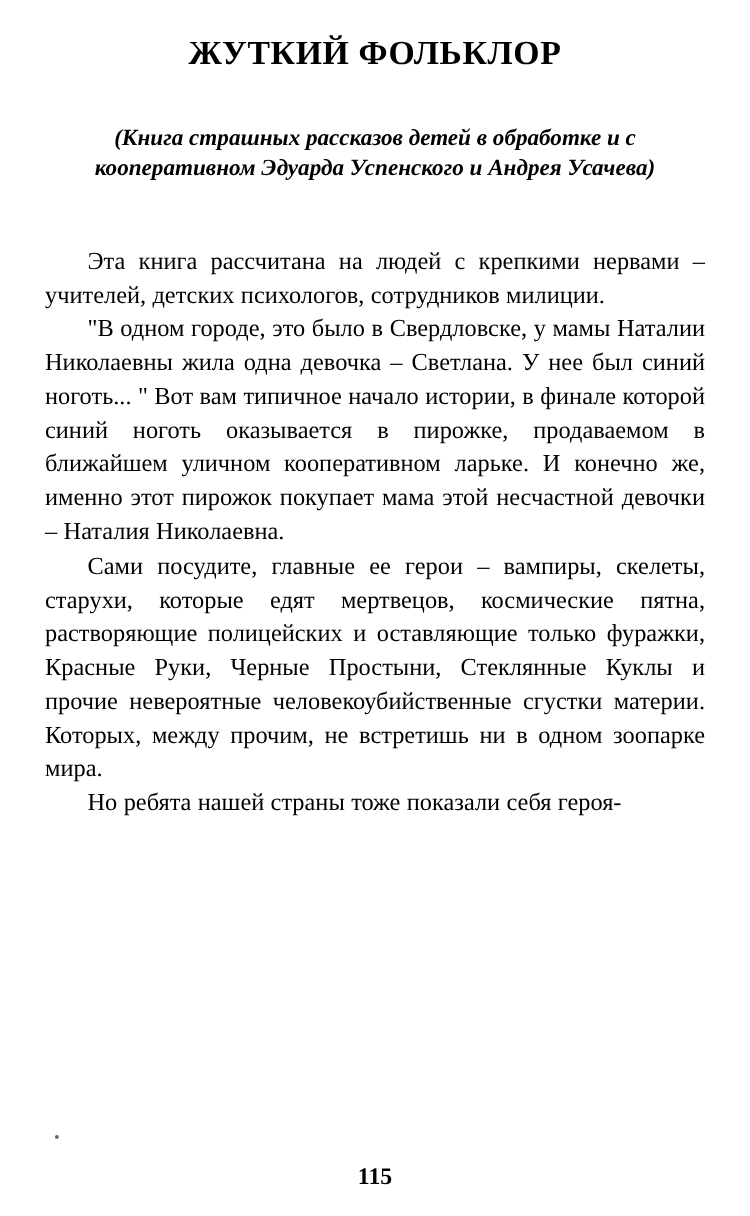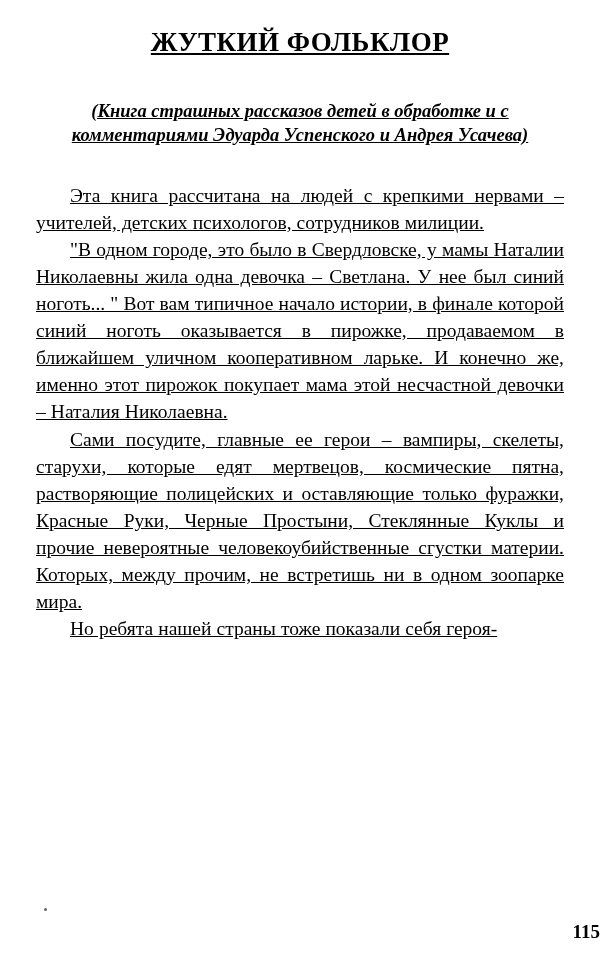--- a/index.html
+++ b/index.html
@@ -13,21 +13,20 @@
     font-family: "Liberation Serif", serif;
     color: #000000;
     overflow: hidden;
   }
   .page {
     position: relative;
     width: 600px;
     height: 973px;
     box-sizing: border-box;
     padding: 18px 36px 0 36px;
-    text-decoration: underline;
   }
   .title-block {
     text-align: center;
     margin-top: 8px;
   }
   .title-line {
     font-family: "Liberation Serif", serif;
     font-weight: bold;
     font-size: 27px;
     letter-spacing: 0.5px;
@@ -35,36 +34,36 @@
   }
   .subtitle-block {
     text-align: center;
     margin-top: 40px;
     font-style: italic;
     font-weight: bold;
     font-size: 18.5px;
     line-height: 1.32;
   }
   .body-block {
-    margin-top: 34px;
+    margin-top: 48px;
   }
   .para {
     font-size: 19.5px;
     line-height: 1.385;
     text-align: justify;
     text-indent: 34px;
     margin: 0 0 0.5px 0;
     word-spacing: 0.2px;
   }
   .page-number {
     position: absolute;
     left: 0;
     right: 0;
-    bottom: 30px;
-    text-align: right;
+    bottom: 20px;
+    text-align: center;
     font-size: 19px;
     font-weight: bold;
   }
   .speck {
     position: absolute;
     left: 44px;
     bottom: 62px;
     width: 3px;
     height: 3px;
     background: #111;
@@ -76,21 +75,21 @@
 <body>
 
 <div class="page">
 
   <div class="title-block">
     <div class="title-line">ЖУТКИЙ ФОЛЬКЛОР</div>
   </div>
 
   <div class="subtitle-block">
     <div>(Книга страшных рассказов детей в обработке и с</div>
-    <div>комментариями Эдуарда Успенского и Андрея Усачева)</div>
+    <div>кооперативном Эдуарда Успенского и Андрея Усачева)</div>
   </div>
 
   <div class="body-block">
     <p class="para">Эта книга рассчитана на людей с крепкими нервами – учителей, детских психологов, сотрудников милиции.</p>
     <p class="para">"В одном городе, это было в Свердловске, у мамы Наталии Николаевны жила одна девочка – Светлана. У нее был синий ноготь... " Вот вам типичное начало истории, в финале которой синий ноготь оказывается в пирожке, продаваемом в ближайшем уличном кооперативном ларьке. И конечно же, именно этот пирожок покупает мама этой несчастной девочки – Наталия Николаевна.</p>
     <p class="para">Сами посудите, главные ее герои – вампиры, скелеты, старухи, которые едят мертвецов, космические пятна, растворяющие полицейских и оставляющие только фуражки, Красные Руки, Черные Простыни, Стеклянные Куклы и прочие невероятные человекоубийственные сгустки материи. Которых, между прочим, не встретишь ни в одном зоопарке мира.</p>
     <p class="para">Но ребята нашей страны тоже показали себя героя-</p>
   </div>
 
   <div class="speck"></div>

